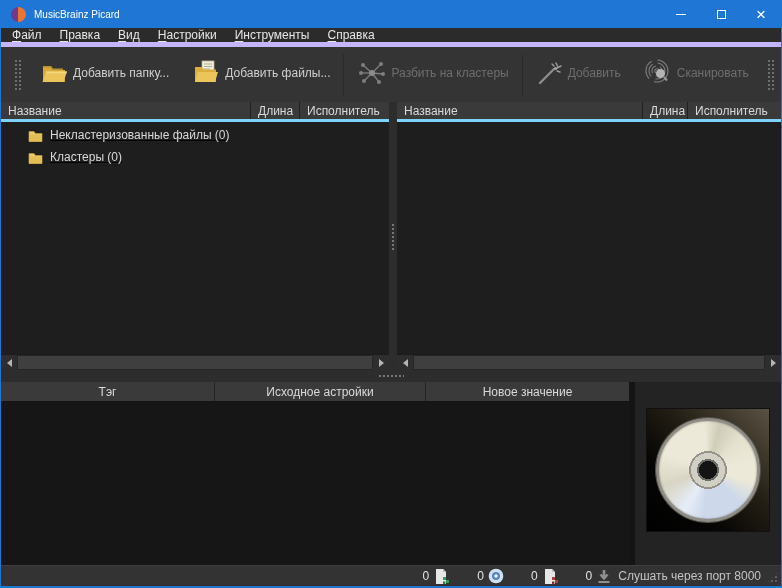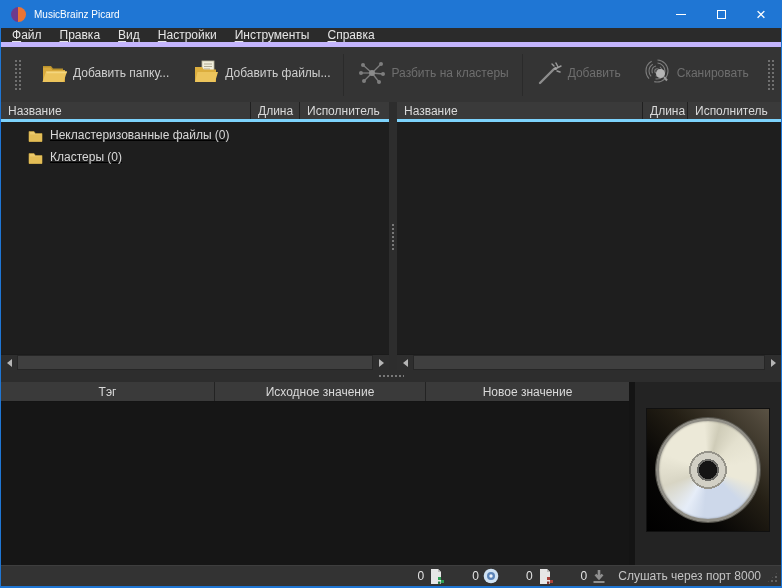--- a/index.html
+++ b/index.html
@@ -88,21 +88,21 @@
       #cdd8ea 175deg 225deg, #e6edf8 250deg, #d8d5c4 290deg, #ece9d8 330deg 360deg);
     position:relative; }
   .cd::before{ content:""; position:absolute; left:50%; top:50%; width:42px; height:42px;
     transform:translate(-50%,-50%); border-radius:50%;
     background:radial-gradient(circle, #141414 0 9px, #6c6c68 9px 11px, #d2d0c5 11px 17px, #96948a 17px 19px, rgba(0,0,0,0) 19px); }
   
   .statusbar{ height:21px; background:#333; border-top:1px solid #3e3e3e; display:flex; align-items:center;
     justify-content:flex-end; padding-right:20px; position:relative; flex:none; }
   .sitem{ display:flex; align-items:center; gap:4px; margin-left:27px; }
   .scount{ font-size:12px; color:#e2e2e2; }
-  .listen{ font-size:12px; color:#c4c4c4; margin-left:11px; }
+  .listen{ font-size:12px; color:#c4c4c4; margin-left:6px; }
   .rgrip{ position:absolute; right:2px; bottom:2px; width:13px; height:13px;
     background-image:radial-gradient(circle,#5f5f5f 1px,transparent 1.2px); background-size:4px 4px;
     clip-path:polygon(100% 0, 100% 100%, 0 100%); }
 </style>
 </head>
 <body>
 
 <div class="window">
 
   <div class="titlebar">
@@ -280,21 +280,21 @@
       </div>
     </div>
   </div>
 
   <div class="hsplit"></div>
 
   <div class="bottom">
     <div class="meta">
       <div class="mhead">
         <div class="mcol mc1">Тэг</div>
-        <div class="mcol mc2">Исходное значение</div>
+        <div class="mcol mc2">Исходное астройки</div>
         <div class="mcol mc3">Новое значение</div>
       </div>
       <div class="mbody"></div>
     </div>
     <div class="bdivider"></div>
     <div class="cover">
       <div class="cd-square">
         <div class="cd"></div>
       </div>
     </div>

